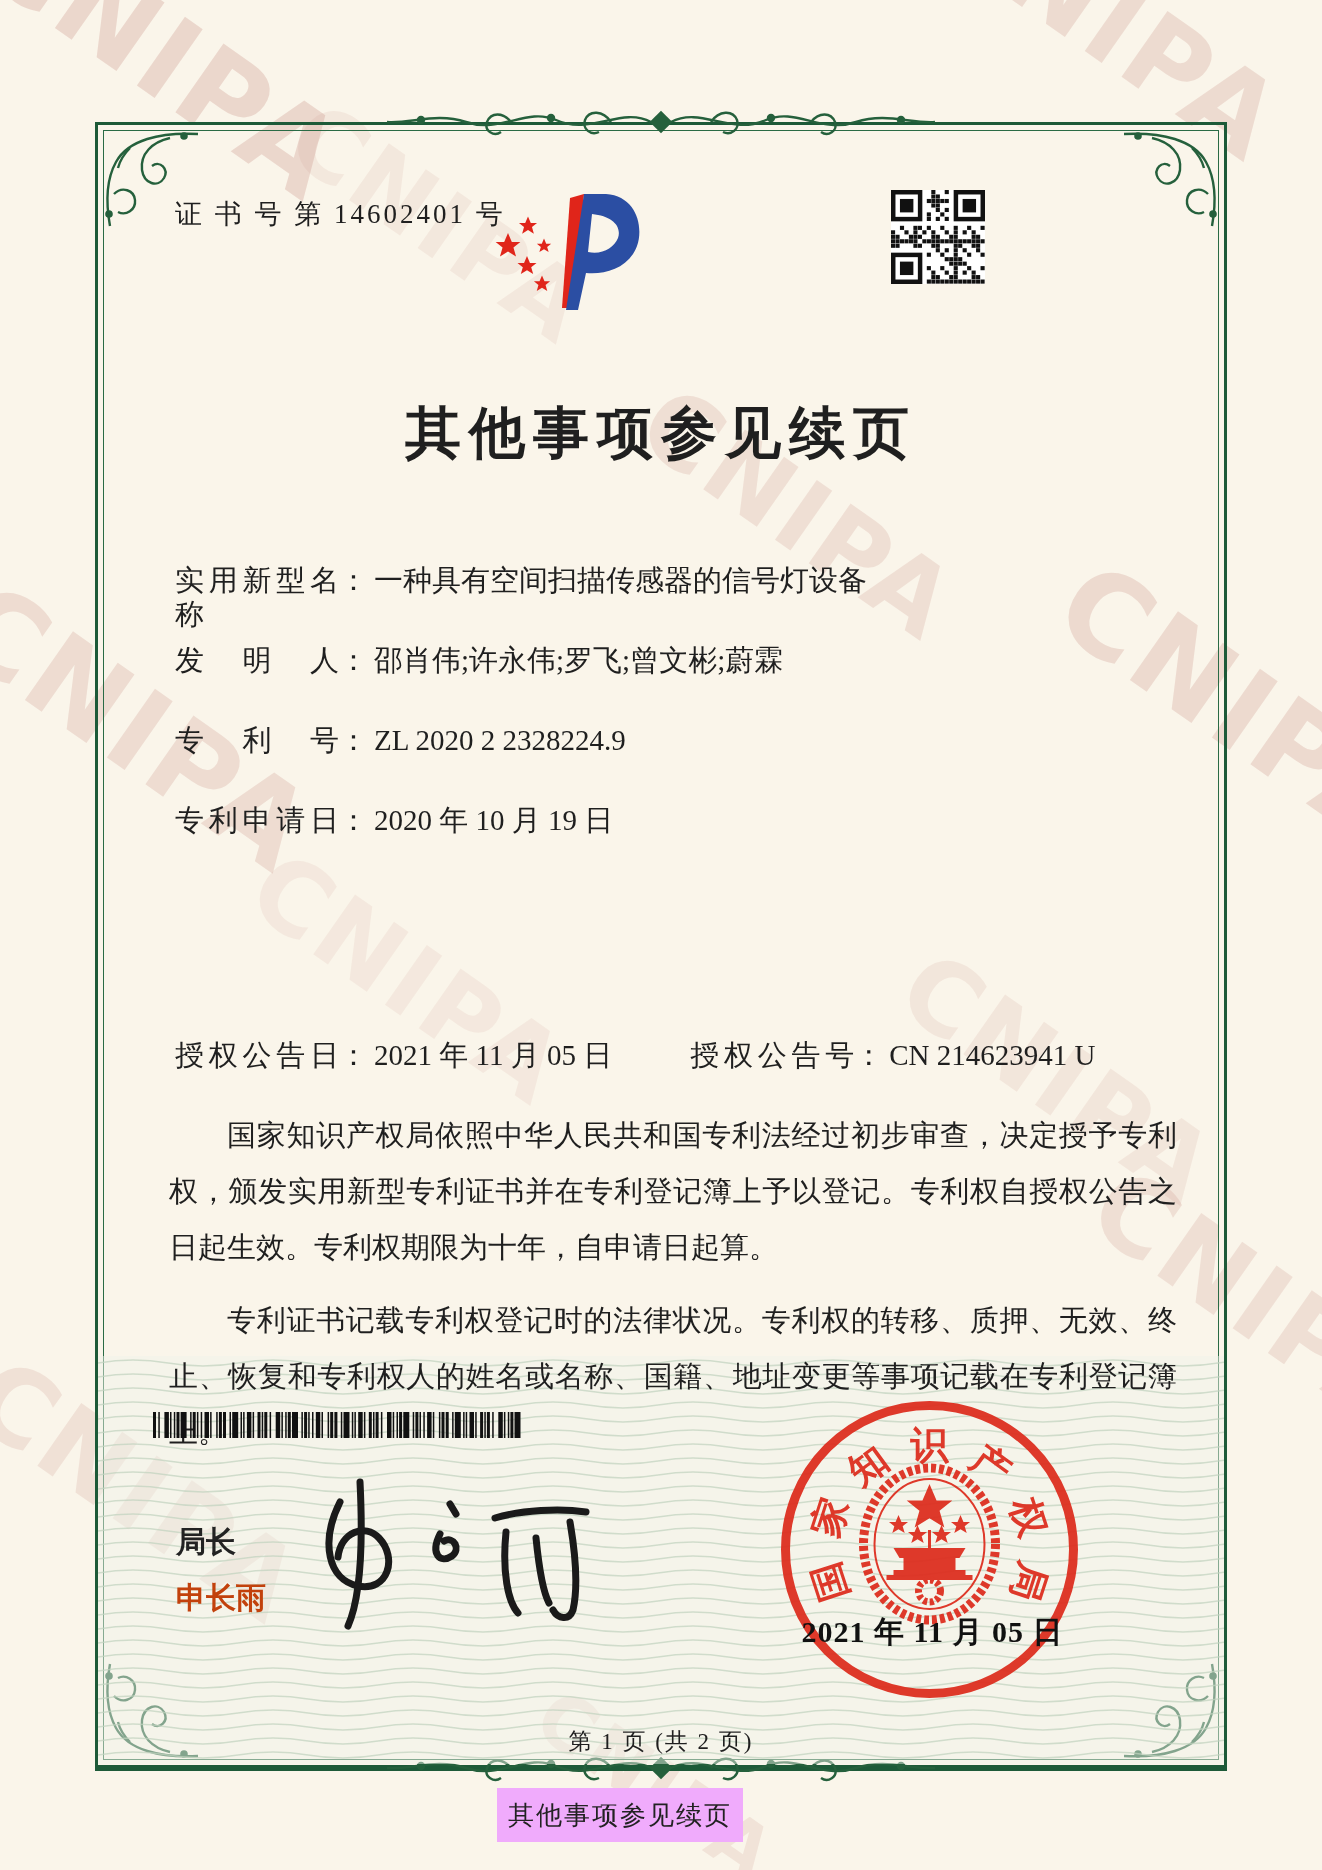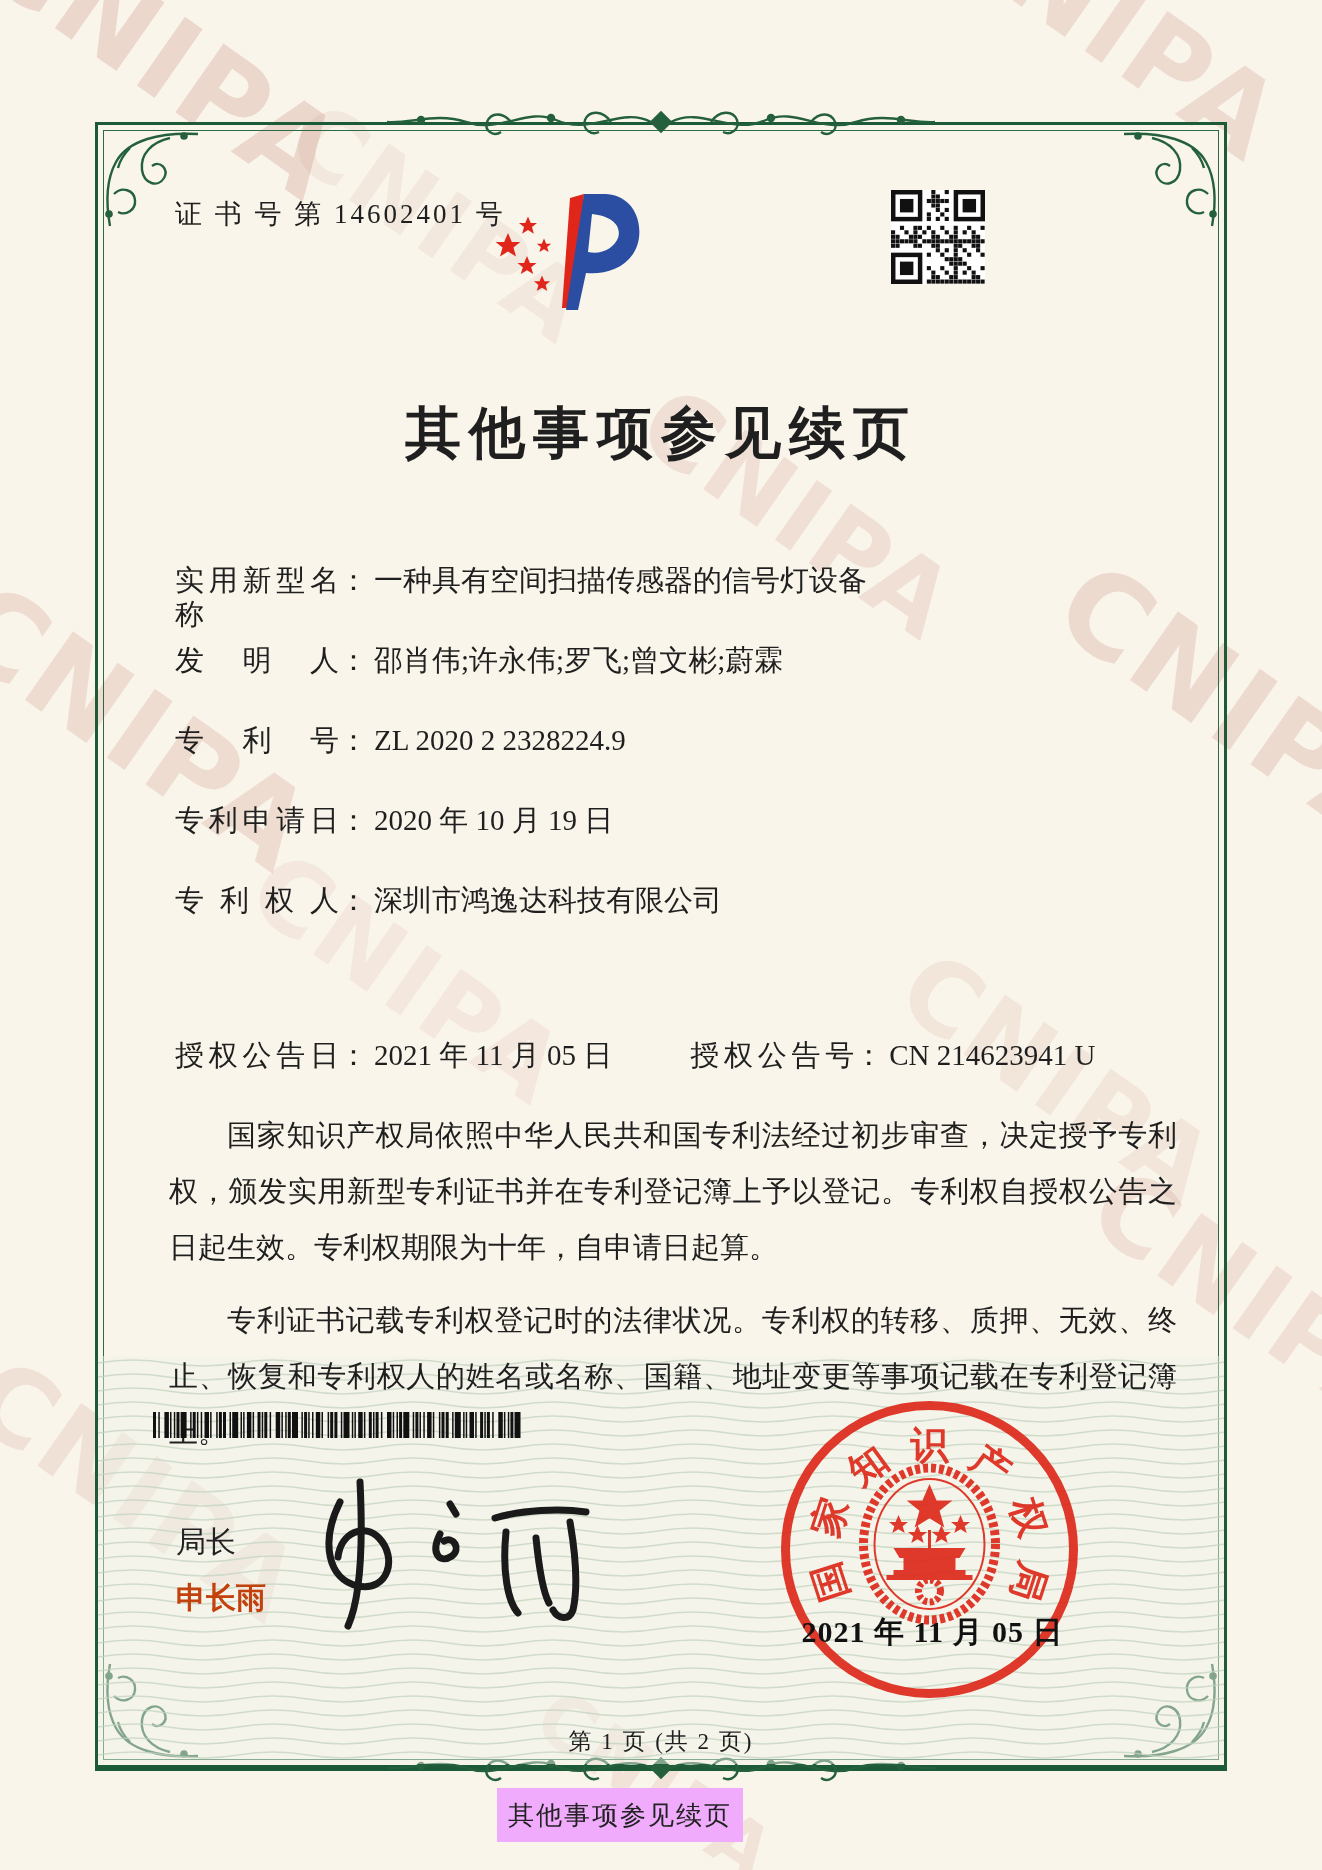--- a/index.html
+++ b/index.html
@@ -42,21 +42,21 @@
   .grant2{ margin-left:78px; }
   
   .body-text{
     position:absolute; left:152px; top:1090px; width:1042px;
     font-size:29px; line-height:56px; text-align:justify;
   }
   .body-text p{ margin:17px; text-indent:58px; }
   
   .waves{ position:absolute; left:98px; top:1356px; width:1126px; height:408px; opacity:.85; }
   .barcode{ position:absolute; left:153px; top:1412px; }
-  .sig-title{ position:absolute; left:176px; top:1522px; font-family:"Liberation Sans","DejaVu Sans",sans-serif; font-size:30px; font-weight:normal; color:#222; }
+  .sig-title{ position:absolute; left:176px; top:1522px; font-family:"Liberation Sans","DejaVu Sans",sans-serif; font-size:30px; font-weight:bold; color:#222; }
   .sig-name{ position:absolute; left:176px; top:1578px; font-family:"Liberation Sans","DejaVu Sans",sans-serif; font-size:30px; font-weight:bold; color:#c2410c; }
   .signature{ position:absolute; left:280px; top:1462px; }
   .seal{ position:absolute; left:772px; top:1392px; opacity:.93; }
   .seal-date{
     position:absolute; left:775px; top:1612px; width:315px; text-align:center;
     font-size:30px; color:#111; letter-spacing:1px; font-weight:bold;
   }
   .page-num{ position:absolute; left:0; top:1726px; width:100%; text-align:center; font-size:23px; letter-spacing:2px; }
   .cont-note-box{
     position:absolute; left:497px; top:1788px; width:246px; height:54px;
@@ -295,23 +295,20 @@
   </div>
   <div class="frow" style="top:643px">
     <span class="flabel">发明人</span><span class="fcolon">：</span><span class="fvalue">邵肖伟;许永伟;罗飞;曾文彬;蔚霖</span>
   </div>
   <div class="frow" style="top:723px">
     <span class="flabel">专利号</span><span class="fcolon">：</span><span class="fvalue">ZL 2020 2 2328224.9</span>
   </div>
   <div class="frow" style="top:803px">
     <span class="flabel">专利申请日</span><span class="fcolon">：</span><span class="fvalue">2020 年 10 月 19 日</span>
   </div>
-  <div class="frow" style="top:883px">
-    <span class="flabel">专利权人</span><span class="fcolon">：</span><span class="fvalue">深圳市鸿逸达科技有限公司</span>
-  </div>
   <div class="frow" style="top:1038px">
     <span class="flabel">授权公告日</span><span class="fcolon">：</span><span class="fvalue">2021 年 11 月 05 日</span><span class="flabel grant2">授权公告号</span><span class="fcolon">：</span><span class="fvalue">CN 214623941 U</span>
   </div>
 
   <div class="body-text">
     <p>国家知识产权局依照中华人民共和国专利法经过初步审查，决定授予专利权，颁发实用新型专利证书并在专利登记簿上予以登记。专利权自授权公告之日起生效。专利权期限为十年，自申请日起算。</p>
     <p>专利证书记载专利权登记时的法律状况。专利权的转移、质押、无效、终止、恢复和专利权人的姓名或名称、国籍、地址变更等事项记载在专利登记簿上。</p>
   </div>
 
   <svg class="barcode" width="368" height="26">

